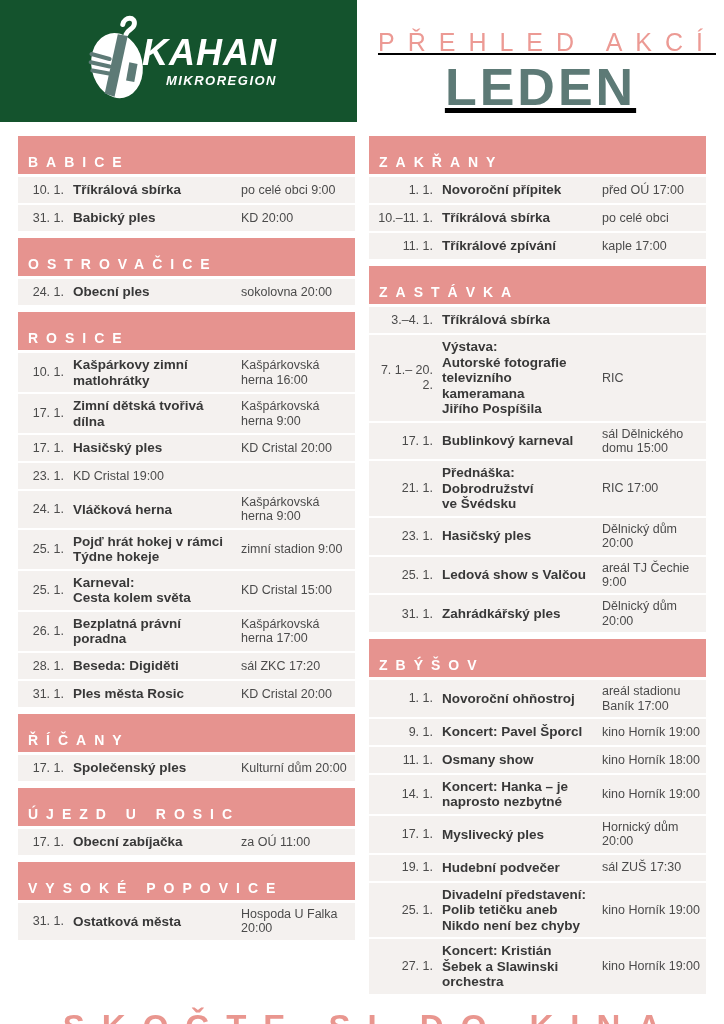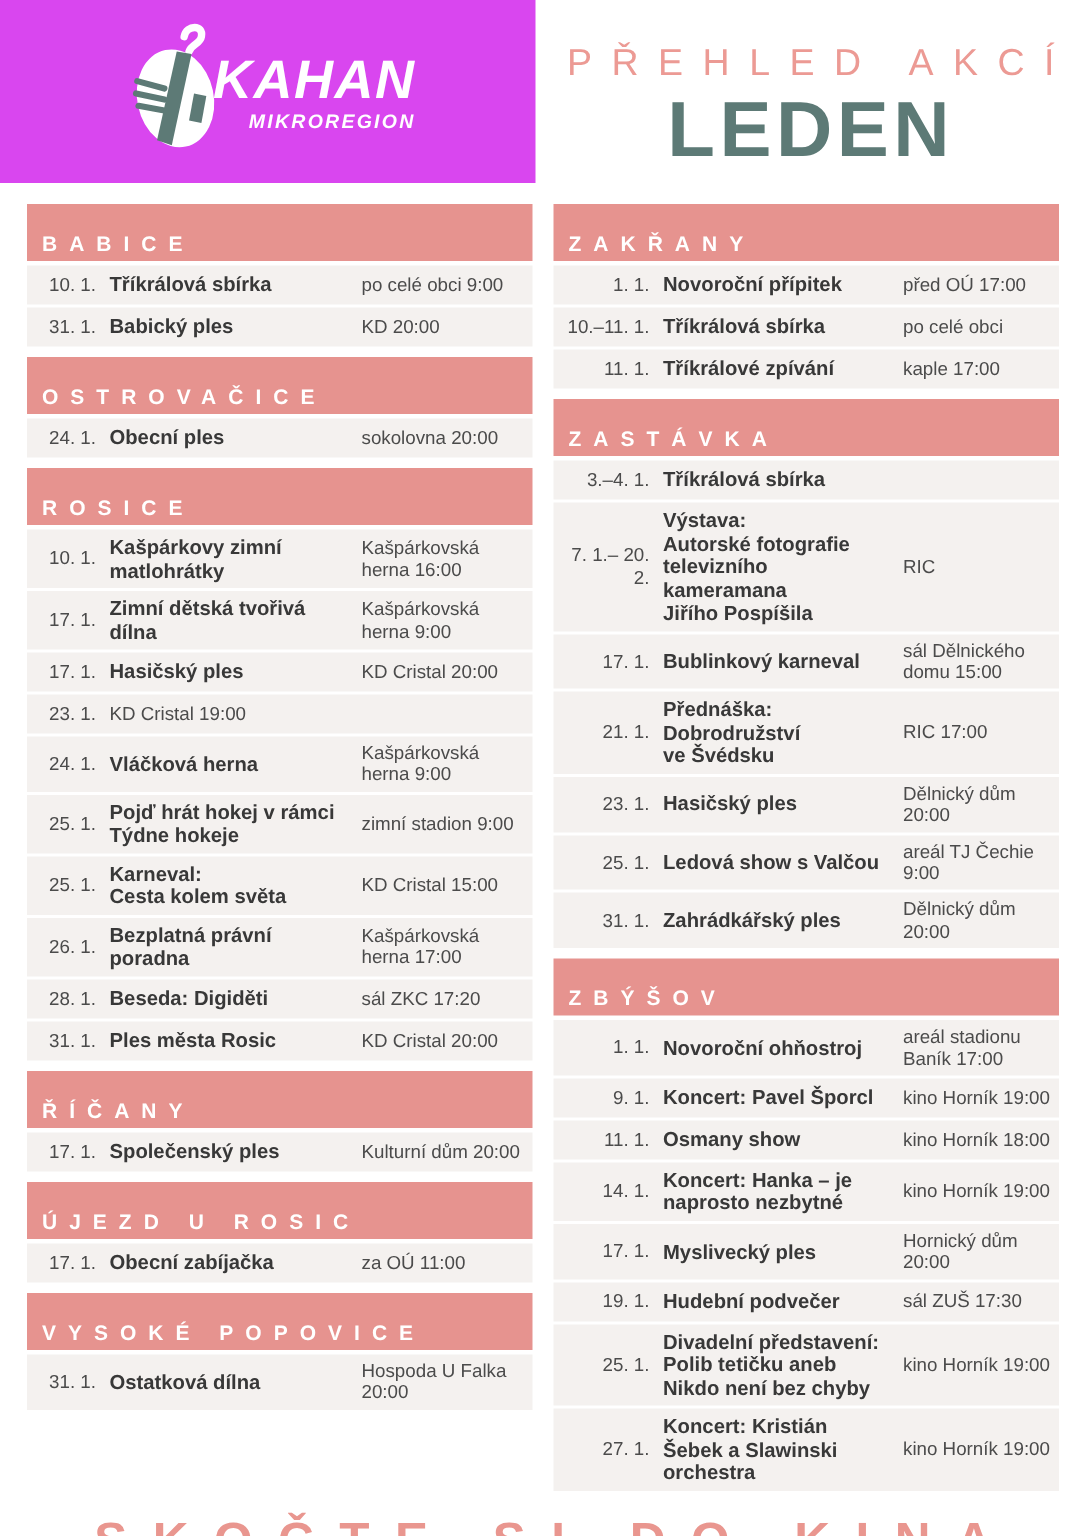--- a/index.html
+++ b/index.html
@@ -6,36 +6,36 @@
   html,body { width:724px; }
   body {
     font-family:"Liberation Sans", sans-serif;
     background:#ffffff;
     width:724px; min-height:1024px;
     display:flex; flex-direction:column;
   }
   
   .header { display:flex; height:122px; }
   .logo-box {
-    width:357px; height:122px; background:#d946ef;
+    width:357px; height:122px; background:#14532d;
     display:flex; align-items:center; justify-content:center; gap:2px;
   }
   .lamp-icon { flex:0 0 auto; margin-right:-14px; }
   .logo-text { display:flex; flex-direction:column; align-items:flex-end; }
   .logo-title {
     color:#fff; font-weight:800; font-style:italic; font-size:36px;
     letter-spacing:1px; line-height:1;
   }
   .logo-subtitle {
     color:#fff; font-weight:700; font-style:italic; font-size:13px;
     letter-spacing:1.5px; margin-top:2px;
   }
   .title-box {
     flex:1; display:flex; flex-direction:column; align-items:center;
-    justify-content:center; padding-top:18px;
+    justify-content:center; padding-top:18px;text-decoration:underline;
   }
   .overline {
     color:#ec9a94; font-size:25px; font-weight:400; letter-spacing:13px;
     white-space:nowrap; margin-bottom:4px; margin-right:-13px;
   }
   .month {
     color:#5d7a76; font-size:52px; font-weight:800; letter-spacing:3px;
     line-height:1;
   }
   
@@ -223,21 +223,21 @@
     <div class="event-location">za OÚ 11:00</div>
   </div>
 </div>
   </div>
 
   <div class="section">
     <div class="section-header">VYSOKÉ POPOVICE</div>
     <div class="rows">
   <div class="row">
     <div class="event-date">31. 1.</div>
-    <div class="event-name">Ostatková dílna</div>
+    <div class="event-name">Ostatková města</div>
     <div class="event-location">Hospoda U Falka 20:00</div>
   </div>
 </div>
   </div>
 </div>
   <div class="col col-right">
   <div class="section">
     <div class="section-header">ZAKŘANY</div>
     <div class="rows">
   <div class="row">

